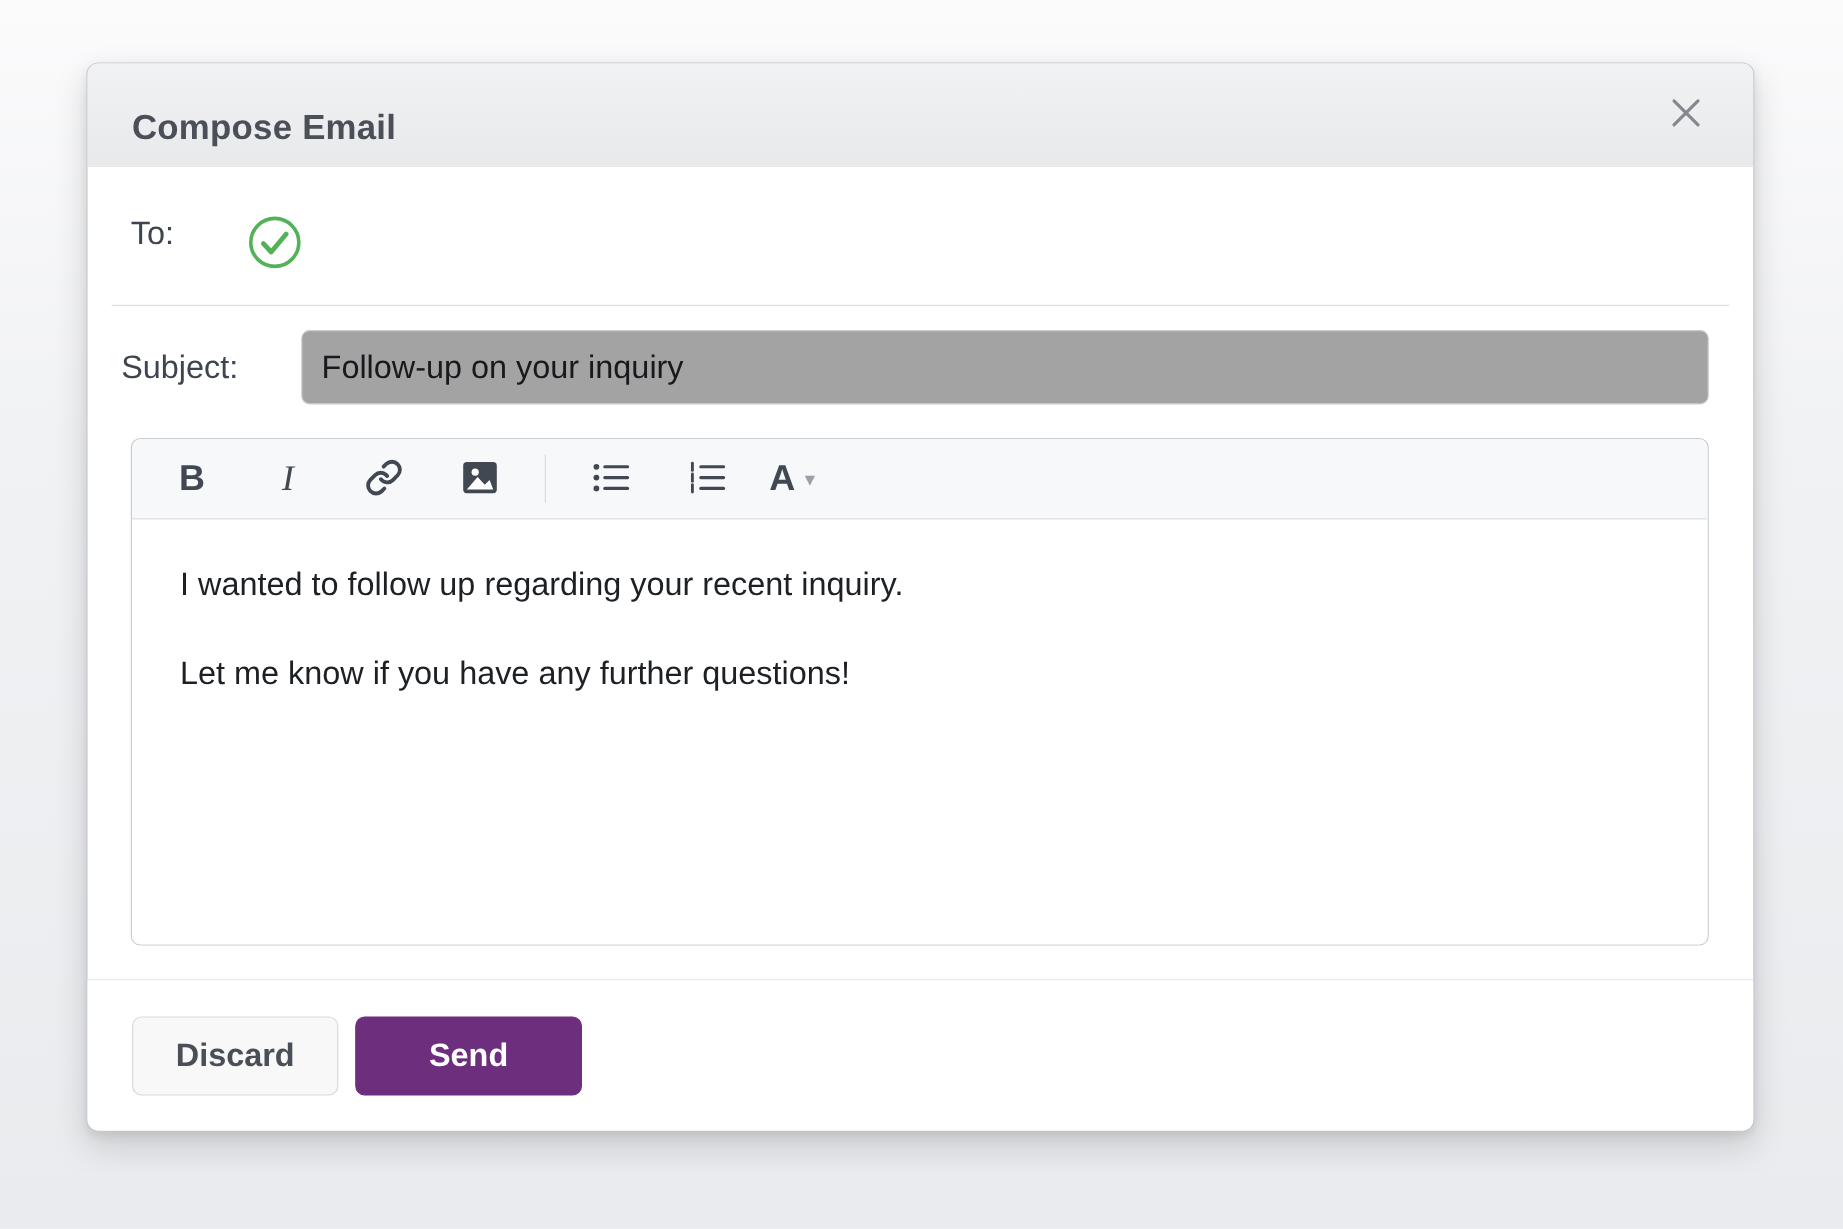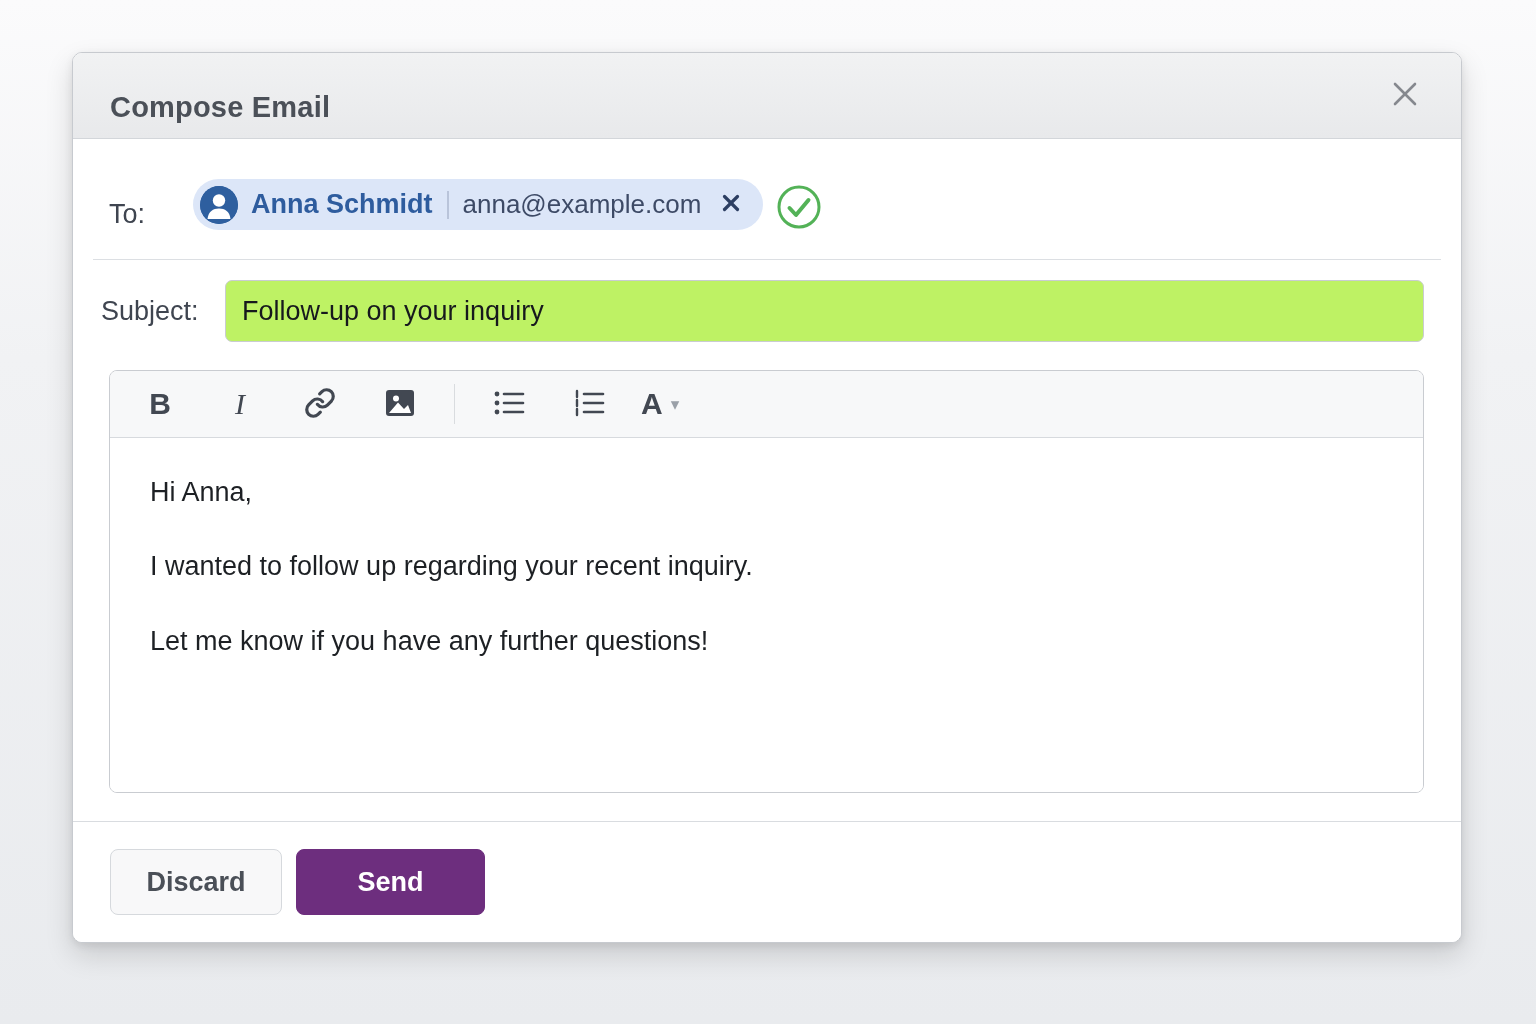--- a/index.html
+++ b/index.html
@@ -46,21 +46,21 @@
     background: transparent;
     border: none;
     cursor: pointer;
     width: 44px; height: 44px;
     display: flex; align-items: center; justify-content: center;
   }
 
   
   .to-row {
     display: flex;
-    align-items: flex-end;
+    align-items: flex-start;
     padding: 40px 37px 29px 36px;
   }
   .field-label {
     font-size: 27px;
     color: #3f4550;
   }
   .to-row .field-label { width: 84px; }
   .recipient-chip {
     display: flex;
     align-items: center;
@@ -114,22 +114,23 @@
   .subject-row .field-label { width: 124px; }
   .subject-input {
     flex: 1;
     height: 62px;
     border: 1px solid #c9ccd1;
     border-radius: 7px;
     font-family: "Liberation Sans", sans-serif;
     font-size: 27px;
     color: #17191d;
     padding: 0 16px;
-    background: #bef264;
+    background: #a3a3a3;
     outline: none;
+    margin-left: 26px;
   }
 
   
   .editor {
     margin: 28px 37px 0 36px;
     border: 1px solid #c9ccd1;
     border-radius: 8px;
     height: 423px;
     display: flex;
     flex-direction: column;
@@ -221,40 +222,20 @@
         <svg width="30" height="30" viewBox="0 0 30 30">
           <line x1="5" y1="5" x2="25" y2="25" stroke="#85888e" stroke-width="2.6" stroke-linecap="round"></line>
           <line x1="25" y1="5" x2="5" y2="25" stroke="#85888e" stroke-width="2.6" stroke-linecap="round"></line>
         </svg>
       </span>
     </button>
   </div>
 
   <div class="to-row">
     <span class="field-label">To:</span>
-    <div class="recipient-chip">
-      <span class="avatar">
-        <svg width="38" height="38" viewBox="0 0 38 38">
-          <circle cx="19" cy="19" r="19" fill="#2e5f9f"></circle>
-          <circle cx="19" cy="14.5" r="6.2" fill="#ffffff"></circle>
-          <path d="M7.5 33 C8.5 25.5 13 22.6 19 22.6 C25 22.6 29.5 25.5 30.5 33 Z" fill="#ffffff"></path>
-        </svg>
-      </span>
-      <span class="chip-name">Anna Schmidt</span>
-      <span class="chip-sep"></span>
-      <span class="chip-email">anna@example.com</span>
-      <button class="chip-remove">
-        <span>
-          <svg width="20" height="20" viewBox="0 0 20 20">
-            <line x1="3.5" y1="3.5" x2="16.5" y2="16.5" stroke="#2c3e62" stroke-width="3.2" stroke-linecap="round"></line>
-            <line x1="16.5" y1="3.5" x2="3.5" y2="16.5" stroke="#2c3e62" stroke-width="3.2" stroke-linecap="round"></line>
-          </svg>
-        </span>
-      </button>
-    </div>
     <span class="valid-icon">
       <svg width="46" height="46" viewBox="0 0 46 46">
         <circle cx="23" cy="23" r="20" fill="none" stroke="#53b257" stroke-width="3"></circle>
         <polyline points="13.5,24 20,31 32.5,16" fill="none" stroke="#53b257" stroke-width="4" stroke-linecap="round" stroke-linejoin="round"></polyline>
       </svg>
     </span>
   </div>
 
   <div class="divider"></div>
 
@@ -308,21 +289,20 @@
             <line x1="12" y1="26" x2="31" y2="26" stroke="#424852" stroke-width="2.6" stroke-linecap="round"></line>
           </svg>
         </span>
       </button>
       <button class="tb-btn" style="width:auto;">
         <span class="tb-color">A</span>
         <span class="tb-caret">▾</span>
       </button>
     </div>
     <div class="editor-body" contenteditable="true" spellcheck="false" style="">
-      <p>Hi Anna,</p>
       <p>I wanted to follow up regarding your recent inquiry.</p>
       <p>Let me know if you have any further questions!</p>
     </div>
   </div>
 
   <div class="modal-footer">
     <button class="btn btn-discard">Discard</button>
     <button class="btn btn-send">Send</button>
   </div>
 

